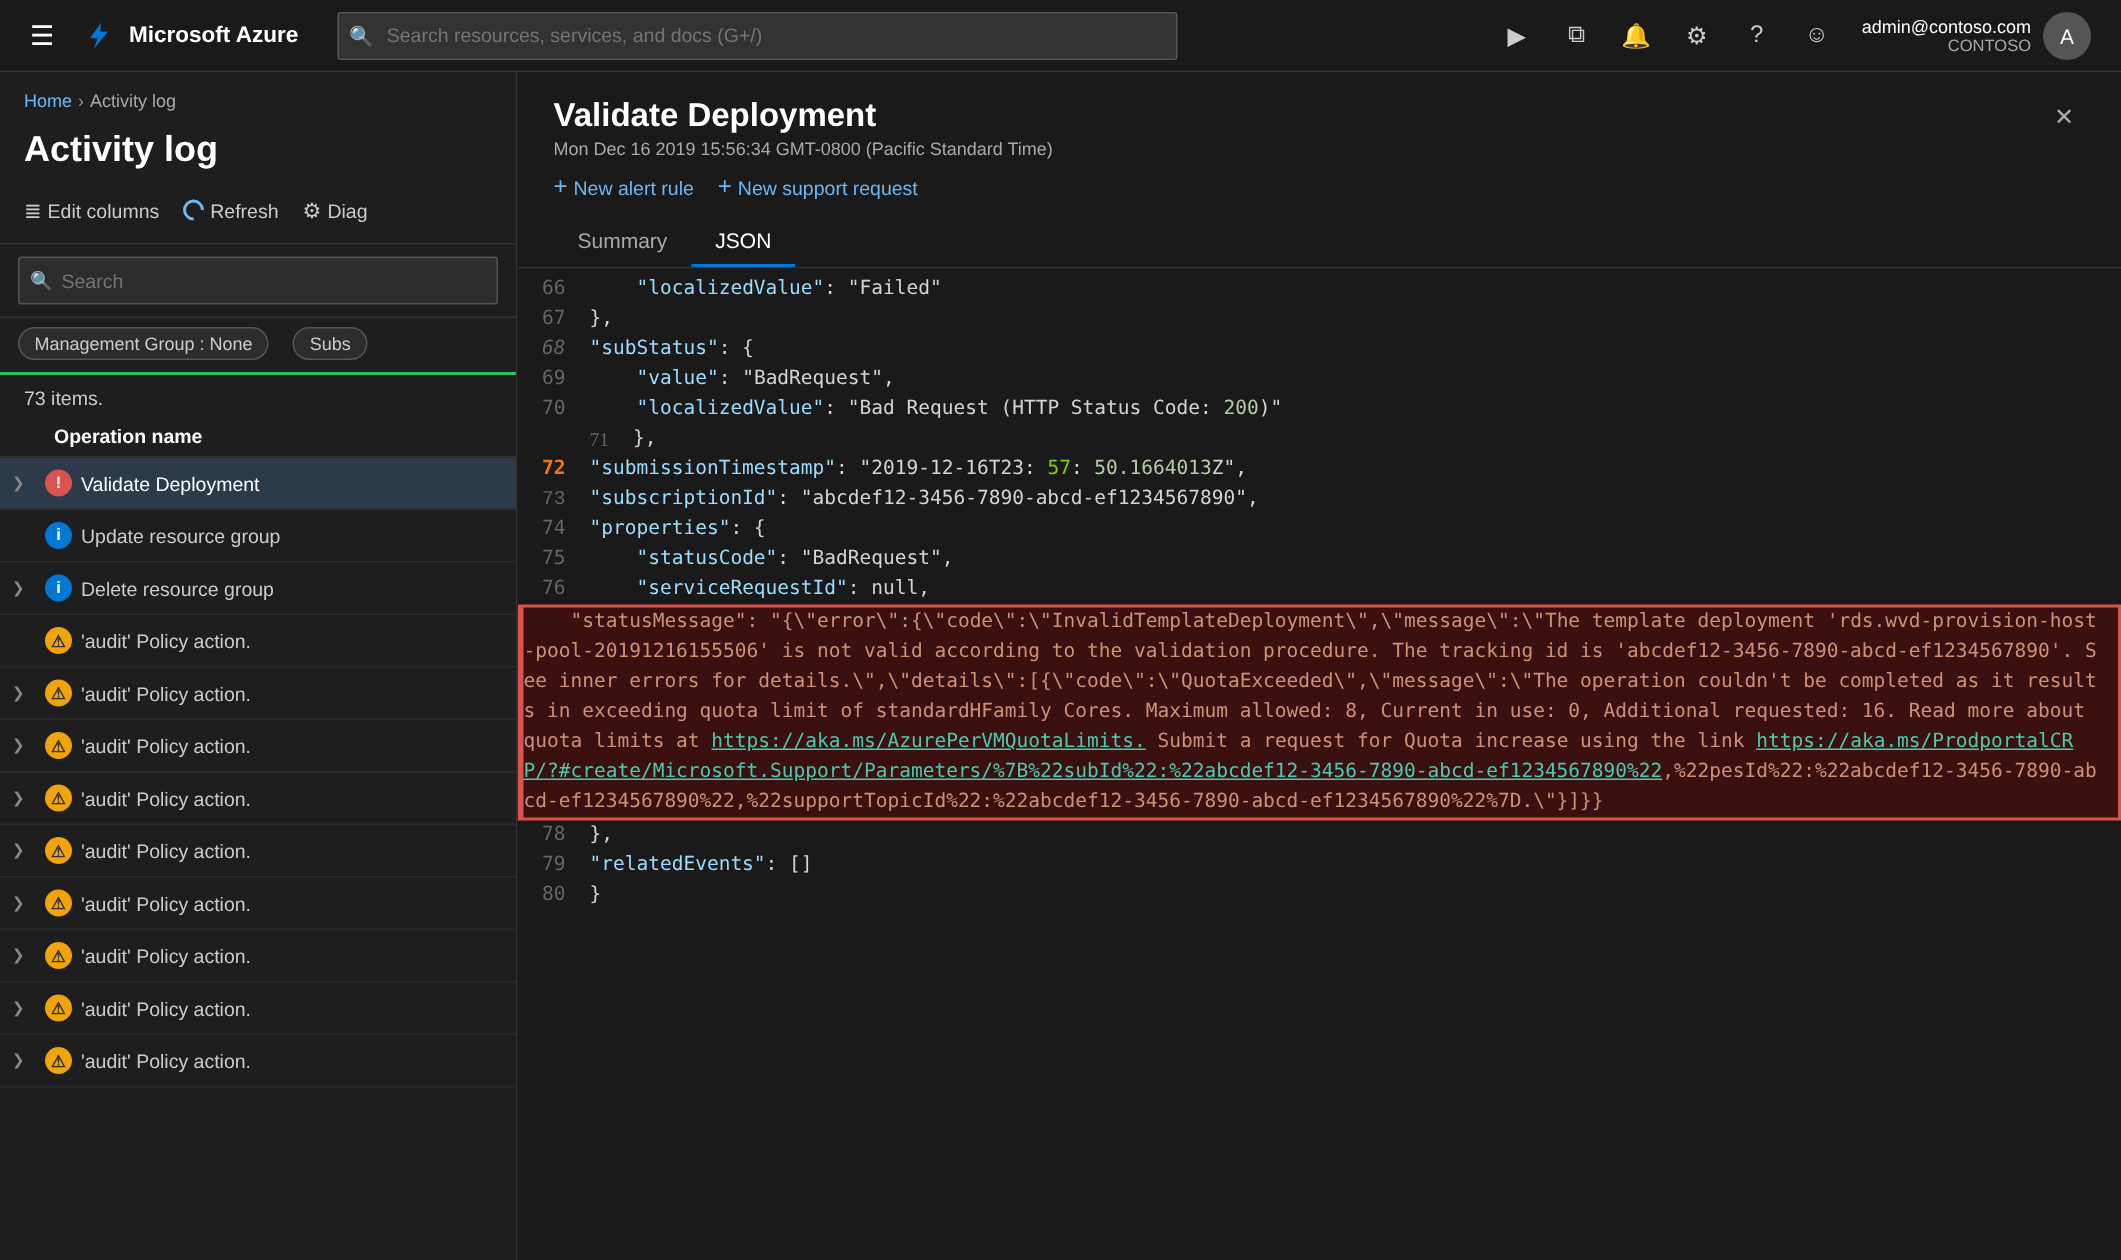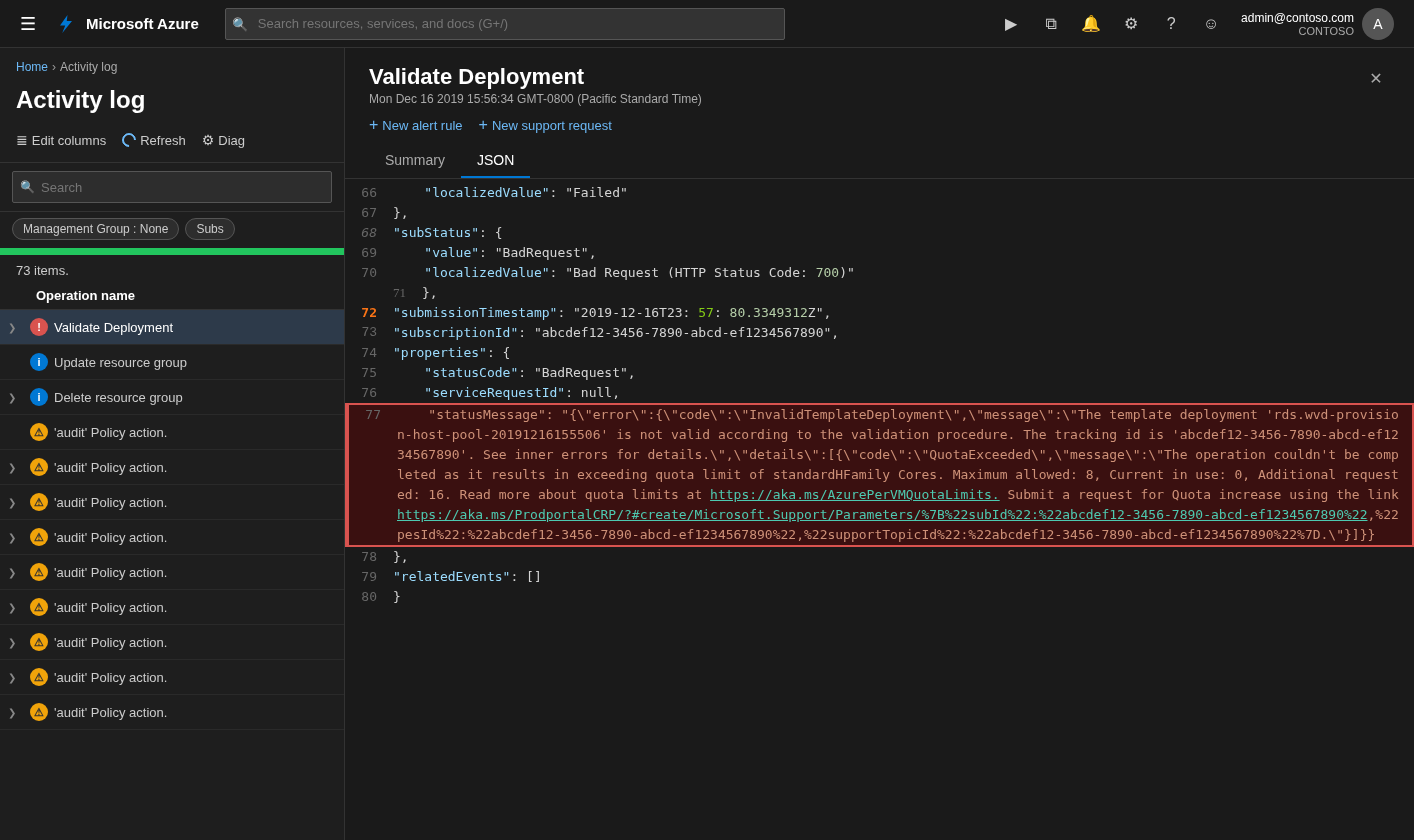--- a/index.html
+++ b/index.html
@@ -132,23 +132,23 @@
       padding: 0 8px 0 28px;
       font-size: 13px;
       outline: none;
       border-radius: 2px;
     }
     .sidebar-search-wrap .search-icon {
       position: absolute; left: 8px; top: 50%; transform: translateY(-50%);
       color: #888; font-size: 12px;
     }
     .sidebar-filters {
-      display: flex; gap: 6px;
+      display: flex; gap: 16px;
       padding: 6px 12px 8px;
-      border-bottom: 7px solid #22c55e;
+      border-bottom: 2px solid #22c55e;
     }
     .filter-pill {
       background: #2d2d2d;
       border: 1px solid #555;
       border-radius: 12px;
       padding: 3px 10px;
       font-size: 12px;
       color: #ccc;
       cursor: pointer;
       white-space: nowrap;
@@ -457,48 +457,47 @@
           <div class="json-line" style="display: flex; min-height: 20px; line-height: 20px;">
             <span style="width: 48px; min-width: 48px; color: rgb(102, 102, 102); text-align: right; padding-right: 16px; font-family: Consolas, monospace; font-size: 13px; user-select: none; flex-shrink: 0; font-style: italic;">68</span>
             <span style="flex: 1 1 0%; font-family: Consolas, monospace; font-size: 13px; color: rgb(212, 212, 212); white-space: pre-wrap; word-break: break-all; padding-right: 8px;"><span style="color:#9cdcfe">"subStatus"</span><span style="color:#d4d4d4">:</span> {</span>
           </div>
           <div class="json-line" style="display: flex; min-height: 20px; line-height: 20px;">
             <span style="width: 48px; min-width: 48px; color: rgb(102, 102, 102); text-align: right; padding-right: 16px; font-family: Consolas, monospace; font-size: 13px; user-select: none; flex-shrink: 0;">69</span>
             <span style="flex: 1 1 0%; font-family: Consolas, monospace; font-size: 13px; color: rgb(212, 212, 212); white-space: pre-wrap; word-break: break-all; padding-right: 8px;">    <span style="color:#9cdcfe">"value"</span><span style="color:#d4d4d4">:</span> "BadRequest",</span>
           </div>
           <div class="json-line" style="display: flex; min-height: 20px; line-height: 20px;">
             <span style="width: 48px; min-width: 48px; color: rgb(102, 102, 102); text-align: right; padding-right: 16px; font-family: Consolas, monospace; font-size: 13px; user-select: none; flex-shrink: 0;">70</span>
-            <span style="flex: 1 1 0%; font-family: Consolas, monospace; font-size: 13px; color: rgb(212, 212, 212); white-space: pre-wrap; word-break: break-all; padding-right: 8px;">    <span style="color:#9cdcfe">"localizedValue"</span><span style="color:#d4d4d4">:</span> "Bad Request (HTTP Status Code: <span style="color:#b5cea8">700</span>)"</span>
+            <span style="flex: 1 1 0%; font-family: Consolas, monospace; font-size: 13px; color: rgb(212, 212, 212); white-space: pre-wrap; word-break: break-all; padding-right: 8px;">    <span style="color:#9cdcfe">"localizedValue"</span><span style="color:#d4d4d4">:</span> "Bad Request (HTTP Status Code: <span style="color:#b5cea8">200</span>)"</span>
           </div>
           <div class="json-line" style="display: flex; min-height: 20px; line-height: 20px;">
             <span style="width: 48px; min-width: 48px; color: rgb(102, 102, 102); text-align: right; padding-right: 16px; font-family: Liberation Serif, serif; font-size: 13px; user-select: none; flex-shrink: 0; margin-left: 29px;">71</span>
             <span style="flex: 1 1 0%; font-family: Consolas, monospace; font-size: 13px; color: rgb(212, 212, 212); white-space: pre-wrap; word-break: break-all; padding-right: 8px;">},</span>
           </div>
           <div class="json-line" style="display: flex; min-height: 20px; line-height: 20px;">
             <span style="width: 48px; min-width: 48px; color: #f97316; text-align: right; padding-right: 16px; font-family: Consolas, monospace; font-size: 13px; user-select: none; flex-shrink: 0; font-weight: bold;">72</span>
-            <span style="flex: 1 1 0%; font-family: Consolas, monospace; font-size: 13px; color: rgb(212, 212, 212); white-space: pre-wrap; word-break: break-all; padding-right: 8px;"><span style="color:#9cdcfe">"submissionTimestamp"</span><span style="color:#d4d4d4">:</span> "2019-12-16T23: <span style="color:#84cc16">57</span>: <span style="color:#b5cea8">80.3349312</span>Z",</span>
+            <span style="flex: 1 1 0%; font-family: Consolas, monospace; font-size: 13px; color: rgb(212, 212, 212); white-space: pre-wrap; word-break: break-all; padding-right: 8px;"><span style="color:#9cdcfe">"submissionTimestamp"</span><span style="color:#d4d4d4">:</span> "2019-12-16T23: <span style="color:#84cc16">57</span>: <span style="color:#b5cea8">50.1664013</span>Z",</span>
           </div>
           <div class="json-line" style="display: flex; min-height: 20px; line-height: 20px;">
             <span style="width: 48px; min-width: 48px; color: rgb(102, 102, 102); text-align: right; padding-right: 16px; font-family: Liberation Mono, monospace; font-size: 13px; user-select: none; flex-shrink: 0;">73</span>
             <span style="flex: 1 1 0%; font-family: Consolas, monospace; font-size: 13px; color: rgb(212, 212, 212); white-space: pre-wrap; word-break: break-all; padding-right: 8px;"><span style="color:#9cdcfe">"subscriptionId"</span><span style="color:#d4d4d4">:</span> "abcdef12-3456-7890-abcd-ef1234567890",</span>
           </div>
           <div class="json-line" style="display: flex; min-height: 20px; line-height: 20px;">
             <span style="width: 48px; min-width: 48px; color: rgb(102, 102, 102); text-align: right; padding-right: 16px; font-family: Consolas, monospace; font-size: 13px; user-select: none; flex-shrink: 0;">74</span>
             <span style="flex: 1 1 0%; font-family: Consolas, monospace; font-size: 13px; color: rgb(212, 212, 212); white-space: pre-wrap; word-break: break-all; padding-right: 8px;"><span style="color:#9cdcfe">"properties"</span><span style="color:#d4d4d4">:</span> {</span>
           </div>
           <div class="json-line" style="display: flex; min-height: 20px; line-height: 20px;">
             <span style="width: 48px; min-width: 48px; color: rgb(102, 102, 102); text-align: right; padding-right: 16px; font-family: Consolas, monospace; font-size: 13px; user-select: none; flex-shrink: 0;">75</span>
             <span style="flex: 1 1 0%; font-family: Consolas, monospace; font-size: 13px; color: rgb(212, 212, 212); white-space: pre-wrap; word-break: break-all; padding-right: 8px;">    <span style="color:#9cdcfe">"statusCode"</span><span style="color:#d4d4d4">:</span> "BadRequest",</span>
           </div>
           <div class="json-line" style="display: flex; min-height: 20px; line-height: 20px;">
             <span style="width: 48px; min-width: 48px; color: rgb(102, 102, 102); text-align: right; padding-right: 16px; font-family: Consolas, monospace; font-size: 13px; user-select: none; flex-shrink: 0;">76</span>
             <span style="flex: 1 1 0%; font-family: Consolas, monospace; font-size: 13px; color: rgb(212, 212, 212); white-space: pre-wrap; word-break: break-all; padding-right: 8px;">    <span style="color:#9cdcfe">"serviceRequestId"</span><span style="color:#d4d4d4">:</span> null,</span>
           </div>
           <div class="json-line error-highlight" style="display: flex; min-height: 20px; line-height: 20px;">
-            <span style="width: 48px; min-width: 48px; color: rgb(102, 102, 102); text-align: right; padding-right: 16px; font-family: Consolas, monospace; font-size: 13px; user-select: none; flex-shrink: 0;">77</span>
             <span style="flex: 1 1 0%; font-family: Consolas, monospace; font-size: 13px; color: rgb(206, 145, 120); white-space: pre-wrap; word-break: break-all; padding-right: 8px;">    "statusMessage": "{\"error\":{\"code\":\"InvalidTemplateDeployment\",\"message\":\"The template deployment 'rds.wvd-provision-host-pool-20191216155506' is not valid according to the validation procedure. The tracking id is 'abcdef12-3456-7890-abcd-ef1234567890'. See inner errors for details.\",\"details\":[{\"code\":\"QuotaExceeded\",\"message\":\"The operation couldn't be completed as it results in exceeding quota limit of standardHFamily Cores. Maximum allowed: 8, Current in use: 0, Additional requested: 16. Read more about quota limits at <span style="color: rgb(78, 201, 176); text-decoration: underline;">https://aka.ms/AzurePerVMQuotaLimits.</span> Submit a request for Quota increase using the link <span style="color: rgb(78, 201, 176); text-decoration: underline;">https://aka.ms/ProdportalCRP/?#create/Microsoft.Support/Parameters/%7B%22subId%22:%22abcdef12-3456-7890-abcd-ef1234567890%22</span>,%22pesId%22:%22abcdef12-3456-7890-abcd-ef1234567890%22,%22supportTopicId%22:%22abcdef12-3456-7890-abcd-ef1234567890%22%7D.\"}]}}</span>
           </div>
           <div class="json-line" style="display: flex; min-height: 20px; line-height: 20px;">
             <span style="width: 48px; min-width: 48px; color: rgb(102, 102, 102); text-align: right; padding-right: 16px; font-family: Consolas, monospace; font-size: 13px; user-select: none; flex-shrink: 0;">78</span>
             <span style="flex: 1 1 0%; font-family: Consolas, monospace; font-size: 13px; color: rgb(212, 212, 212); white-space: pre-wrap; word-break: break-all; padding-right: 8px;">},</span>
           </div>
           <div class="json-line" style="display: flex; min-height: 20px; line-height: 20px;">
             <span style="width: 48px; min-width: 48px; color: rgb(102, 102, 102); text-align: right; padding-right: 16px; font-family: Consolas, monospace; font-size: 13px; user-select: none; flex-shrink: 0;">79</span>
             <span style="flex: 1 1 0%; font-family: Consolas, monospace; font-size: 13px; color: rgb(212, 212, 212); white-space: pre-wrap; word-break: break-all; padding-right: 8px;"><span style="color:#9cdcfe">"relatedEvents"</span><span style="color:#d4d4d4">:</span> []</span>
           </div>

